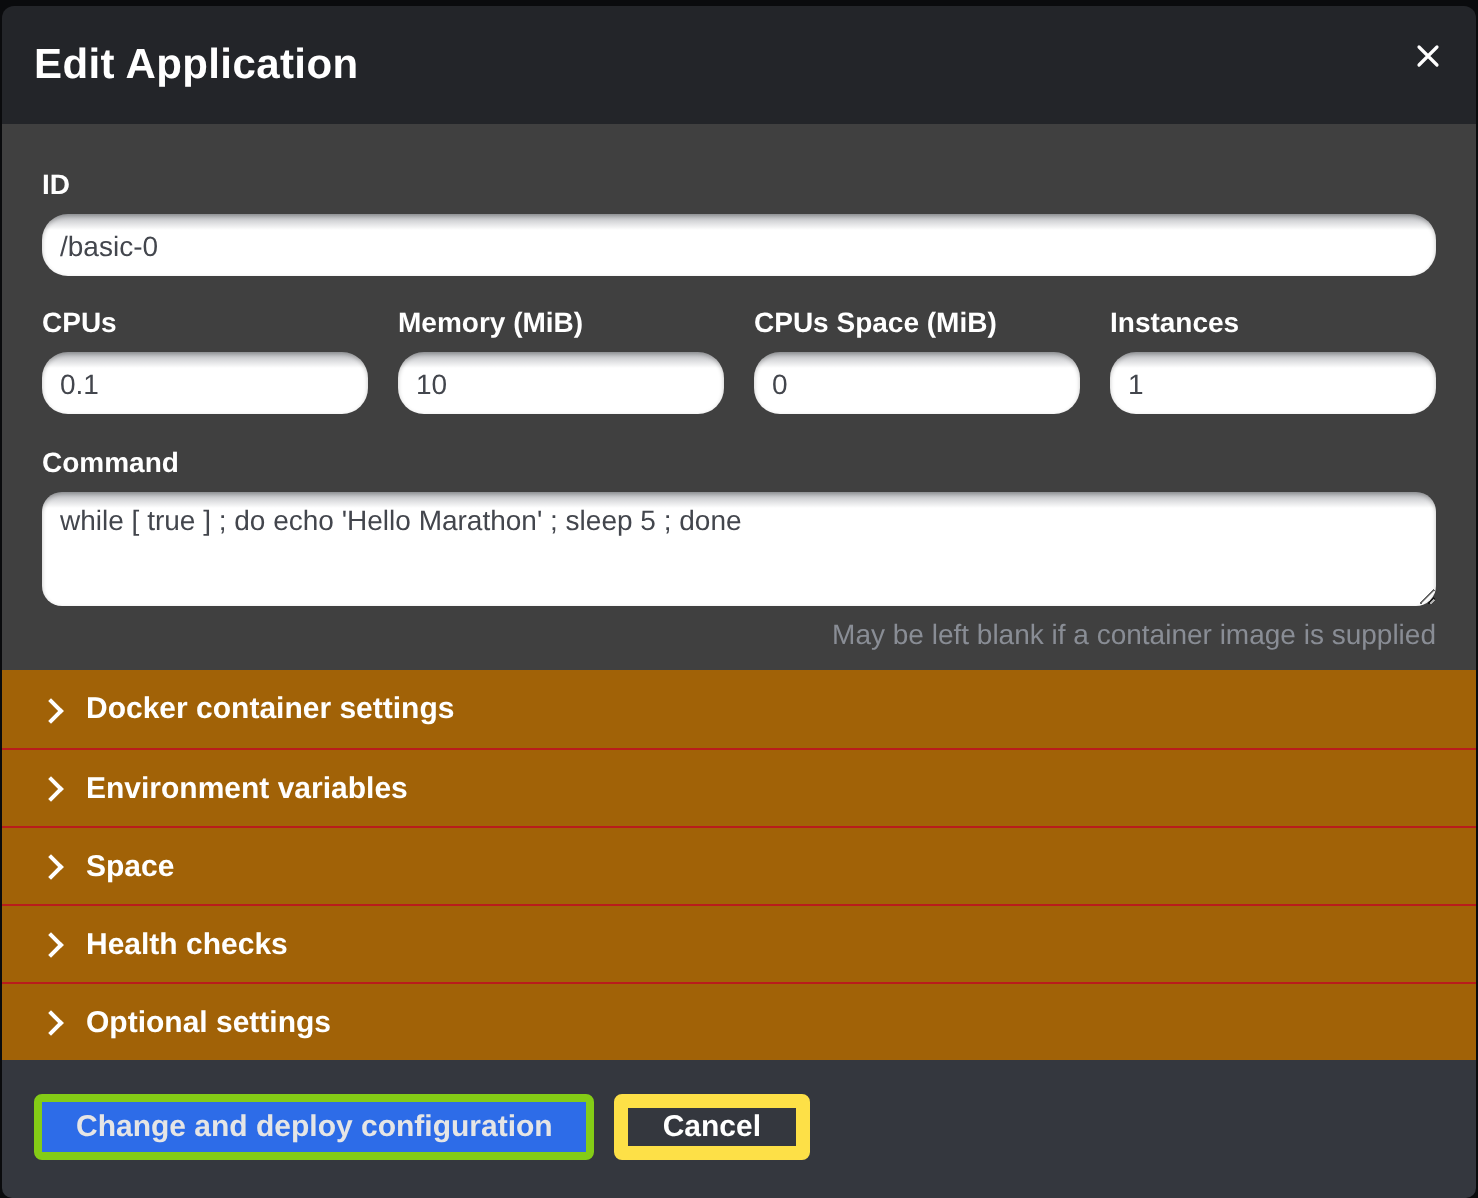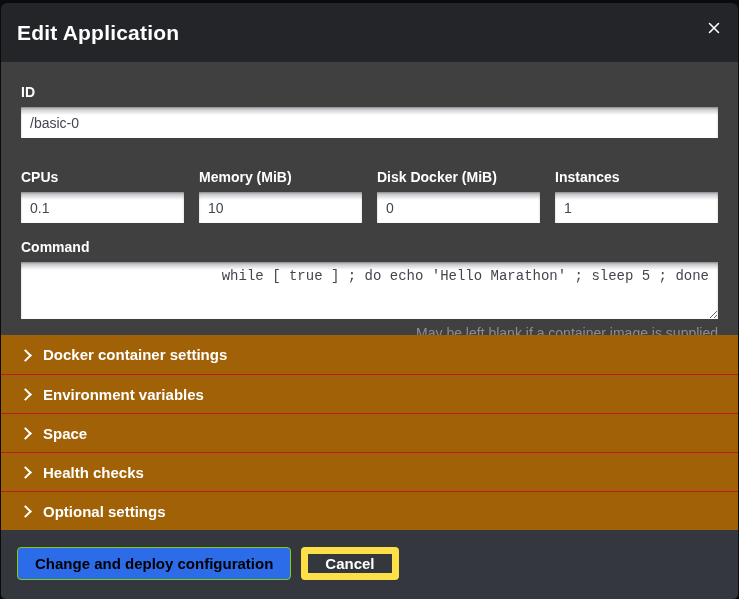--- a/index.html
+++ b/index.html
@@ -30,38 +30,38 @@
   .modal-body{
     flex:1 1 auto;background:#404040;
     padding:22px 20px 0 20px;box-sizing:border-box;overflow:hidden;
   }
   .field-label{
     display:block;color:#ffffff;font-size:14px;font-weight:700;
     line-height:16px;margin-bottom:7px;
   }
   .text-input{
     width:100%;box-sizing:border-box;height:31px;
-    border:none;border-radius:0;
+    border:none;border-radius:13px;
     background:linear-gradient(#b4b6ba, #ffffff 8px);
     box-shadow:inset 0 1px 2px rgba(0,0,0,.25);
     color:#43464d;font-size:14px;font-family:"Liberation Sans",sans-serif;
     padding:0 9px;outline:none;
   }
   .row-4{
-    margin-top:31px;
+    margin-top:15px;
     display:grid;grid-template-columns:repeat(4,1fr);column-gap:15px;
   }
   .command-block{margin-top:16px;}
   .command-textarea{
     width:100%;box-sizing:border-box;height:57px;
-    border:none;border-radius:0;
+    border:none;border-radius:10px;
     background:linear-gradient(#b4b6ba, #ffffff 8px);
     box-shadow:inset 0 1px 2px rgba(0,0,0,.25);
-    color:#43464d;font-size:14px;font-family:Liberation Mono, monospace;
-    padding:6px 9px;outline:none;resize:vertical;display:block;text-align:right;
+    color:#43464d;font-size:14px;font-family:Liberation Sans, sans-serif;
+    padding:6px 9px;outline:none;resize:vertical;display:block;
   }
   .helper-text{margin-top:5px;color:#898d95;font-size:14px;line-height:18px;text-align:right;}
   
   .sections{flex:0 0 195px;background:#a16207;}
   .section-row{
     height:39px;box-sizing:border-box;
     display:flex;align-items:center;padding:0 20px;cursor:pointer;
   }
   .section-row + .section-row{border-top:1px solid #b91c1c;}
   .chevron{
@@ -73,21 +73,21 @@
   
   .modal-footer{
     flex:0 0 69px;background:#34373e;box-sizing:border-box;
     padding:17px 16px 0 16px;display:flex;gap:10px;align-items:flex-start;
   }
   .btn{
     height:33px;border-radius:4px;font-family:"Liberation Sans",sans-serif;
     font-size:15px;font-weight:700;padding:0 17px;cursor:pointer;
     display:inline-flex;align-items:center;
   }
-  .btn-primary{background:#2d6ce8;border:1px solid #84cc16;color:#000000;}
+  .btn-primary{background:#2d6ce8;border:4px solid #84cc16;color:#e5e5e5;}
   .btn-ghost{background:transparent;border:7px solid #fde047;color:#ffffff;}
 </style>
 </head>
 <body>
 
 <div class="backdrop">
   <div class="modal">
 
     <div class="modal-header">
       <span class="modal-title">Edit Application</span>
@@ -108,21 +108,21 @@
       <div class="row-4">
         <div>
           <label class="field-label">CPUs</label>
           <input class="text-input" type="text" value="0.1" style="">
         </div>
         <div>
           <label class="field-label">Memory (MiB)</label>
           <input class="text-input" type="text" value="10" style="">
         </div>
         <div>
-          <label class="field-label">Disk Docker (MiB)</label>
+          <label class="field-label">CPUs Space (MiB)</label>
           <input class="text-input" type="text" value="0" style="">
         </div>
         <div>
           <label class="field-label">Instances</label>
           <input class="text-input" type="text" value="1" style="">
         </div>
       </div>
 
       <div class="command-block">
         <label class="field-label">Command</label>

